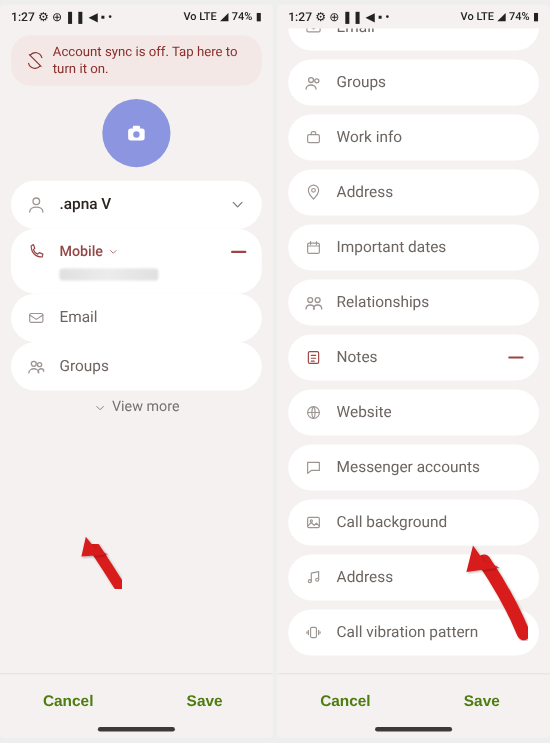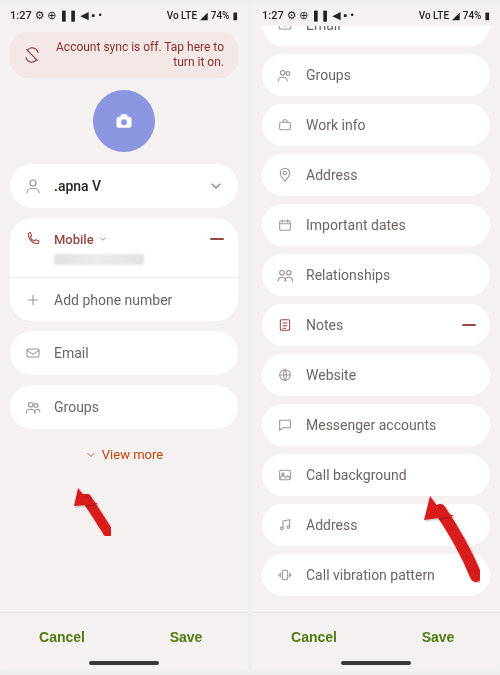--- a/index.html
+++ b/index.html
@@ -49,21 +49,21 @@
     background: #f3e8e6;
     border-radius: 18px;
     padding: 8px 14px;
     display: flex;
     align-items: center;
     gap: 8px;
     color: #8a2e2b;
     font-size: 12px;
     line-height: 1.25;
   }
-  .banner .txt { text-align: right; flex: 1; }
+  .banner .txt { text-align: left; flex: 1; }
   .avatar-wrap {
     display: flex;
     justify-content: center;
     padding: 6px 0 12px;
   }
   .avatar {
     width: 62px; height: 62px;
     background: #8b95e0;
     border-radius: 50%;
     display: flex;
@@ -72,21 +72,20 @@
   }
   .body {
     flex: 1;
     overflow: hidden;
     padding: 0 10px;
     position: relative;
   }
   .card {
     background: #fff;
     border-radius: 22px;
-    margin-bottom: 10px;
     overflow: hidden;
   }
   .row {
     display: flex;
     align-items: center;
     padding: 12px 14px;
     gap: 12px;
     min-height: 44px;
   }
   .row + .row { border-top: 1px solid #f0eceb; }
@@ -112,21 +111,21 @@
     border-radius: 1px;
   }
   .blurred {
     width: 90px; height: 11px;
     background: linear-gradient(90deg,#e0e0e0,#ececec,#e0e0e0);
     filter: blur(1px);
     border-radius: 3px;
   }
   .viewmore {
     text-align: center;
-    color: #c2410c;
+    color: #737373;
     font-size: 13px;
     padding: 8px 0 14px;
     display: flex;
     justify-content: center;
     align-items: center;
     gap: 5px;
   }
   .footer {
     display: flex;
     border-top: 1px solid #e7e2e0;
@@ -230,28 +229,20 @@
           <span class="label accent" style="display:flex;align-items:center;gap:4px">
             <span>Mobile</span>
             <svg width="10" height="10" viewBox="0 0 24 24" class="ico">
                 <path d="M6 9l6 6 6-6"></path>
               </svg>
           </span>
           <div class="minus"></div>
           <div style="width:100%;padding-left:30px">
             <div class="blurred"></div>
           </div>
-        </div>
-        <div class="row">
-          <span class="icon">
-            <svg width="16" height="16" viewBox="0 0 24 24" class="ico">
-                <path d="M12 5v14M5 12h14"></path>
-              </svg>
-          </span>
-          <span class="label">Add phone number</span>
         </div>
       </div>
 
       <div class="card">
         <div class="row">
           <span class="icon">
             <svg width="16" height="16" viewBox="0 0 24 24" class="ico">
                 <rect x="3" y="6" width="18" height="12" rx="2"></rect>
                 <path d="M3 8l9 6 9-6"></path>
               </svg>

